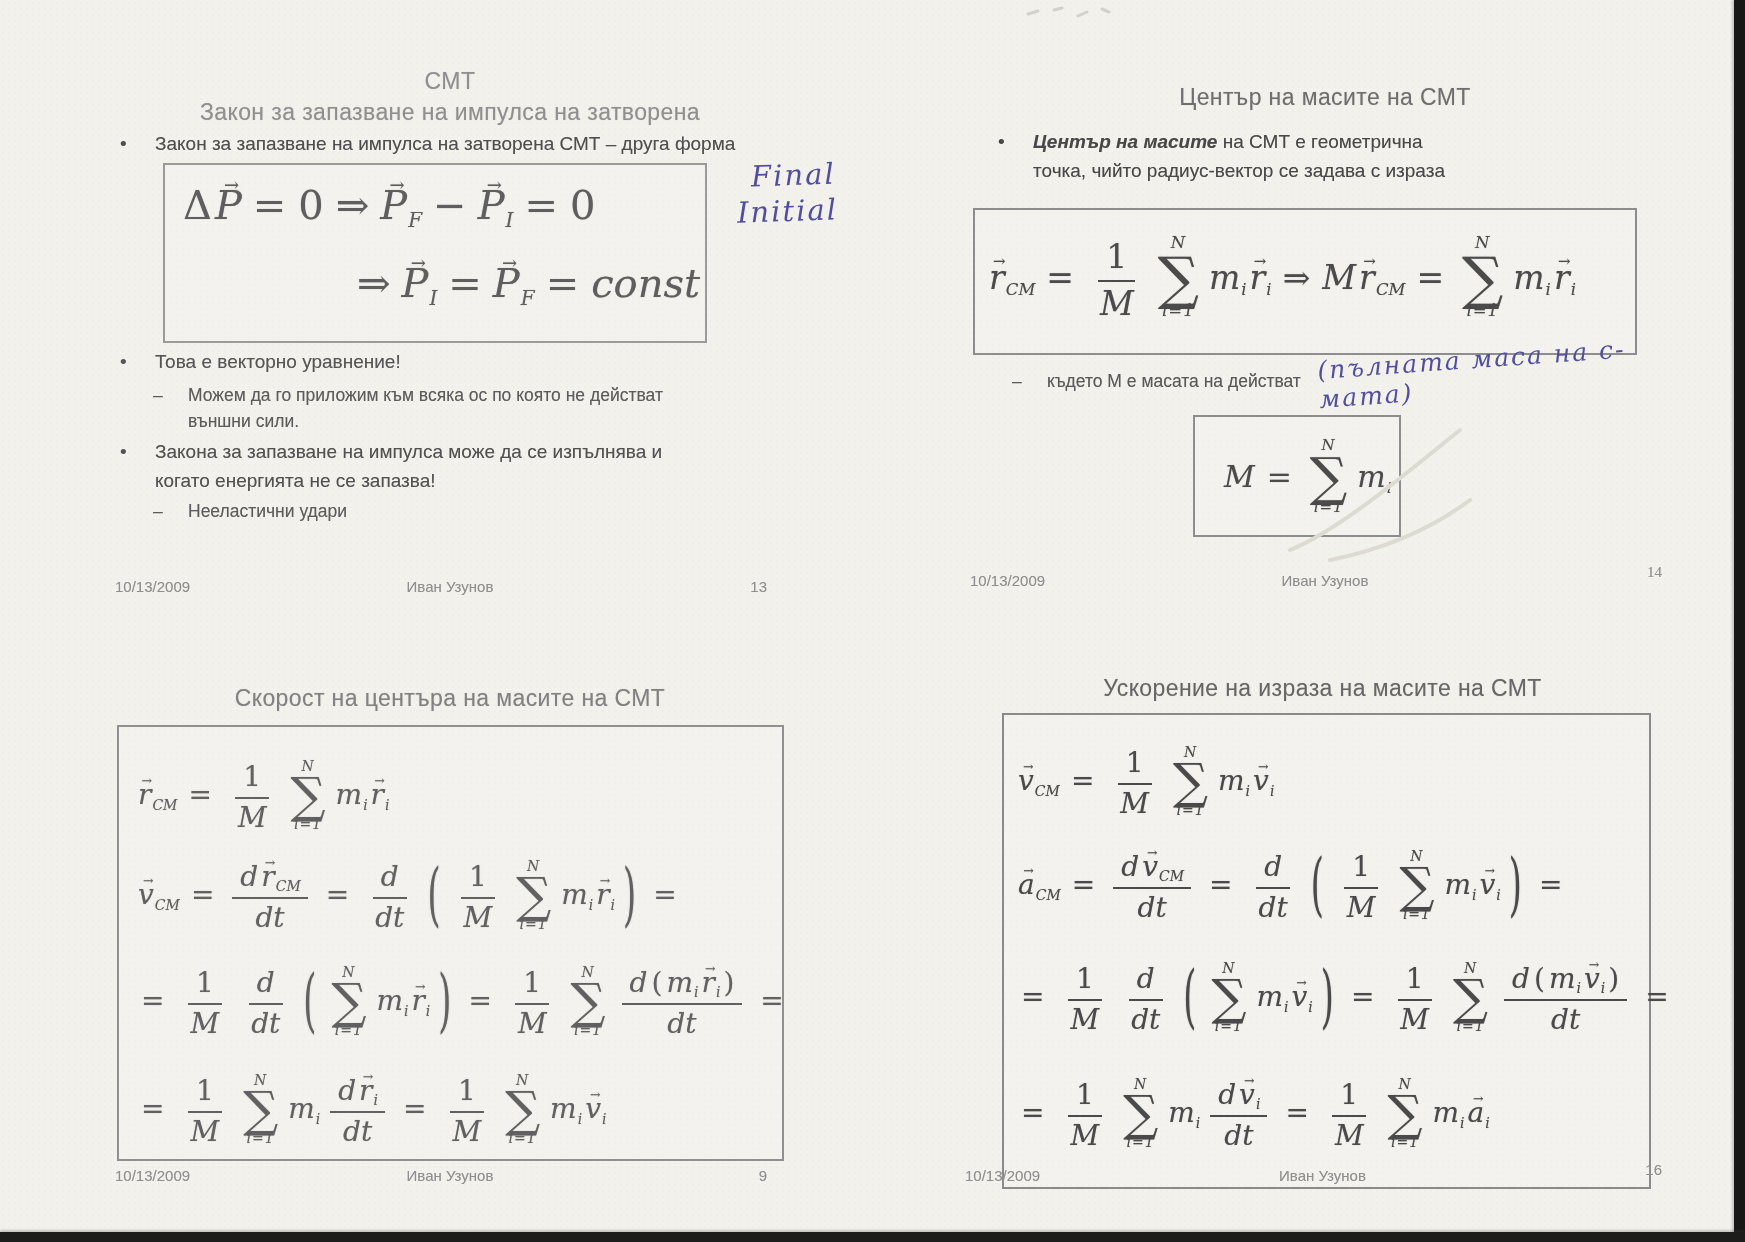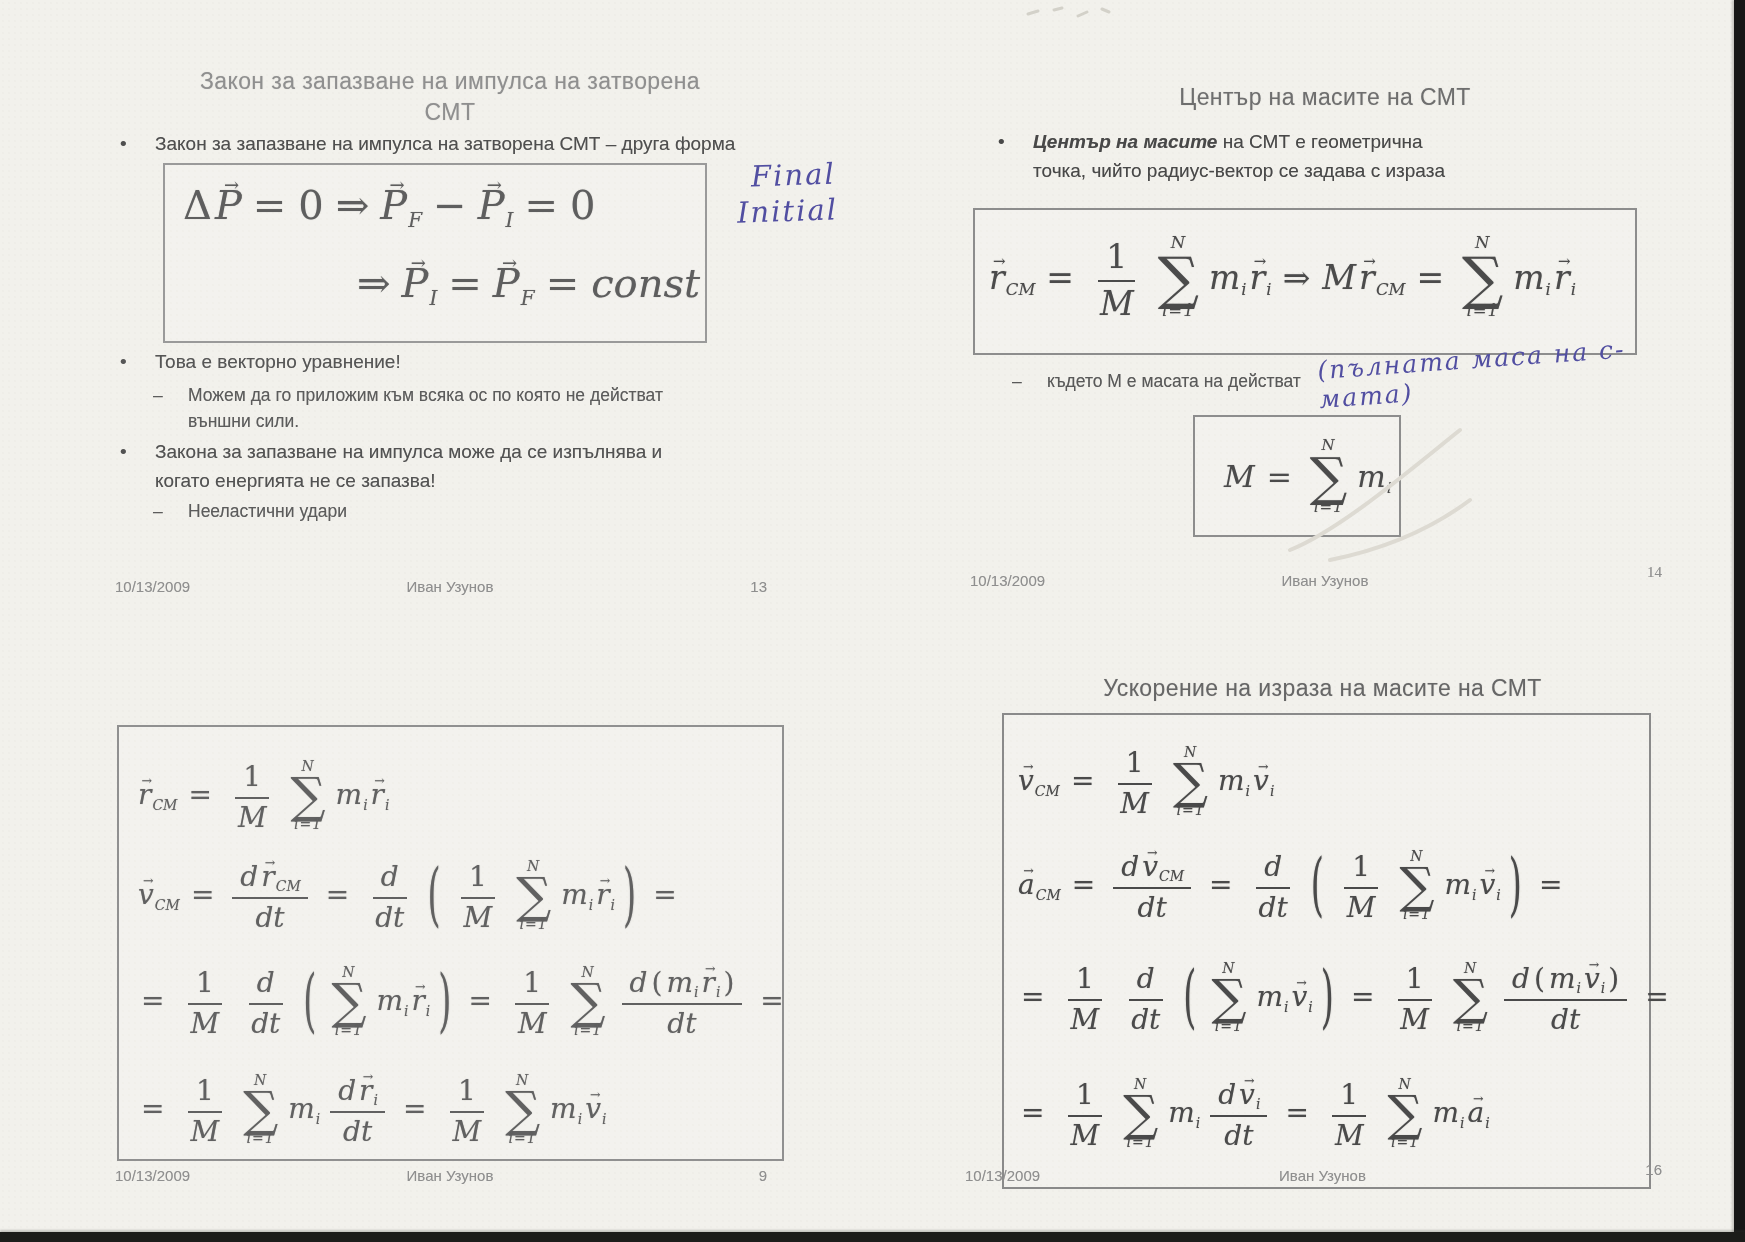--- a/index.html
+++ b/index.html
@@ -62,22 +62,22 @@
               box-shadow:-2px 0 2px rgba(60,60,55,.25);}
   .edge-bottom{position:absolute;left:0;bottom:0;width:1745px;height:10px;background:#1c1c1a;
                box-shadow:0 -2px 2px rgba(60,60,55,.25);}
   .smudge{position:absolute;pointer-events:none;}
 </style>
 </head>
 <body>
 
 <div class="slide" id="s13" style="left:95px;top:60px;width:710px;height:548px;">
   <div class="stitle" style="top:6px;color:#8f8f8f;">
+    <div class="tline">СМТ</div>
     <div class="tline">Закон за запазване на импулса на затворена</div>
-    <div class="tline">СМТ</div>
   </div>
 
   <div class="brow" style="left:25px;top:70px;width:660px;font-size:19px;color:#4f4f4f;">
     <span class="bchar">•</span>
     <span class="btxt">Закон за запазване на импулса на затворена СМТ – друга форма</span>
   </div>
 
   <div class="fbox" style="left:68px;top:103px;width:540px;height:176px;border-color:#9a9a9a;"></div>
   <div class="math" style="left:86px;top:122px;font-size:40px;">
       <span class="msym up">Δ</span>
@@ -222,20 +222,23 @@
   </svg>
 
   <div class="footer" style="top:512px;">
     <span class="f-date">10/13/2009</span>
     <span class="f-author">Иван Узунов</span>
     <span class="f-num" style="top:-8px;font-family:Liberation Serif, serif;">14</span>
   </div>
 </div>
 
 <div class="slide" id="s15" style="left:95px;top:655px;width:710px;height:548px;">
+  <div class="stitle" style="top:28px;color:#818181;">
+    <div class="tline">Скорост на центъра на масите на СМТ</div>
+  </div>
 
   <div class="fbox" style="left:22px;top:70px;width:663px;height:432px;border-color:#909090;"></div>
 
   <div class="math" style="left:42px;top:100px;font-size:28px;">
       <span class="mvec">
         <span class="mvbase"><span>r</span><span class="marr">→</span></span>
         <span class="msub">CM</span>
       </span>
       <span class="mop">=</span>
       <span class="mfrac">

